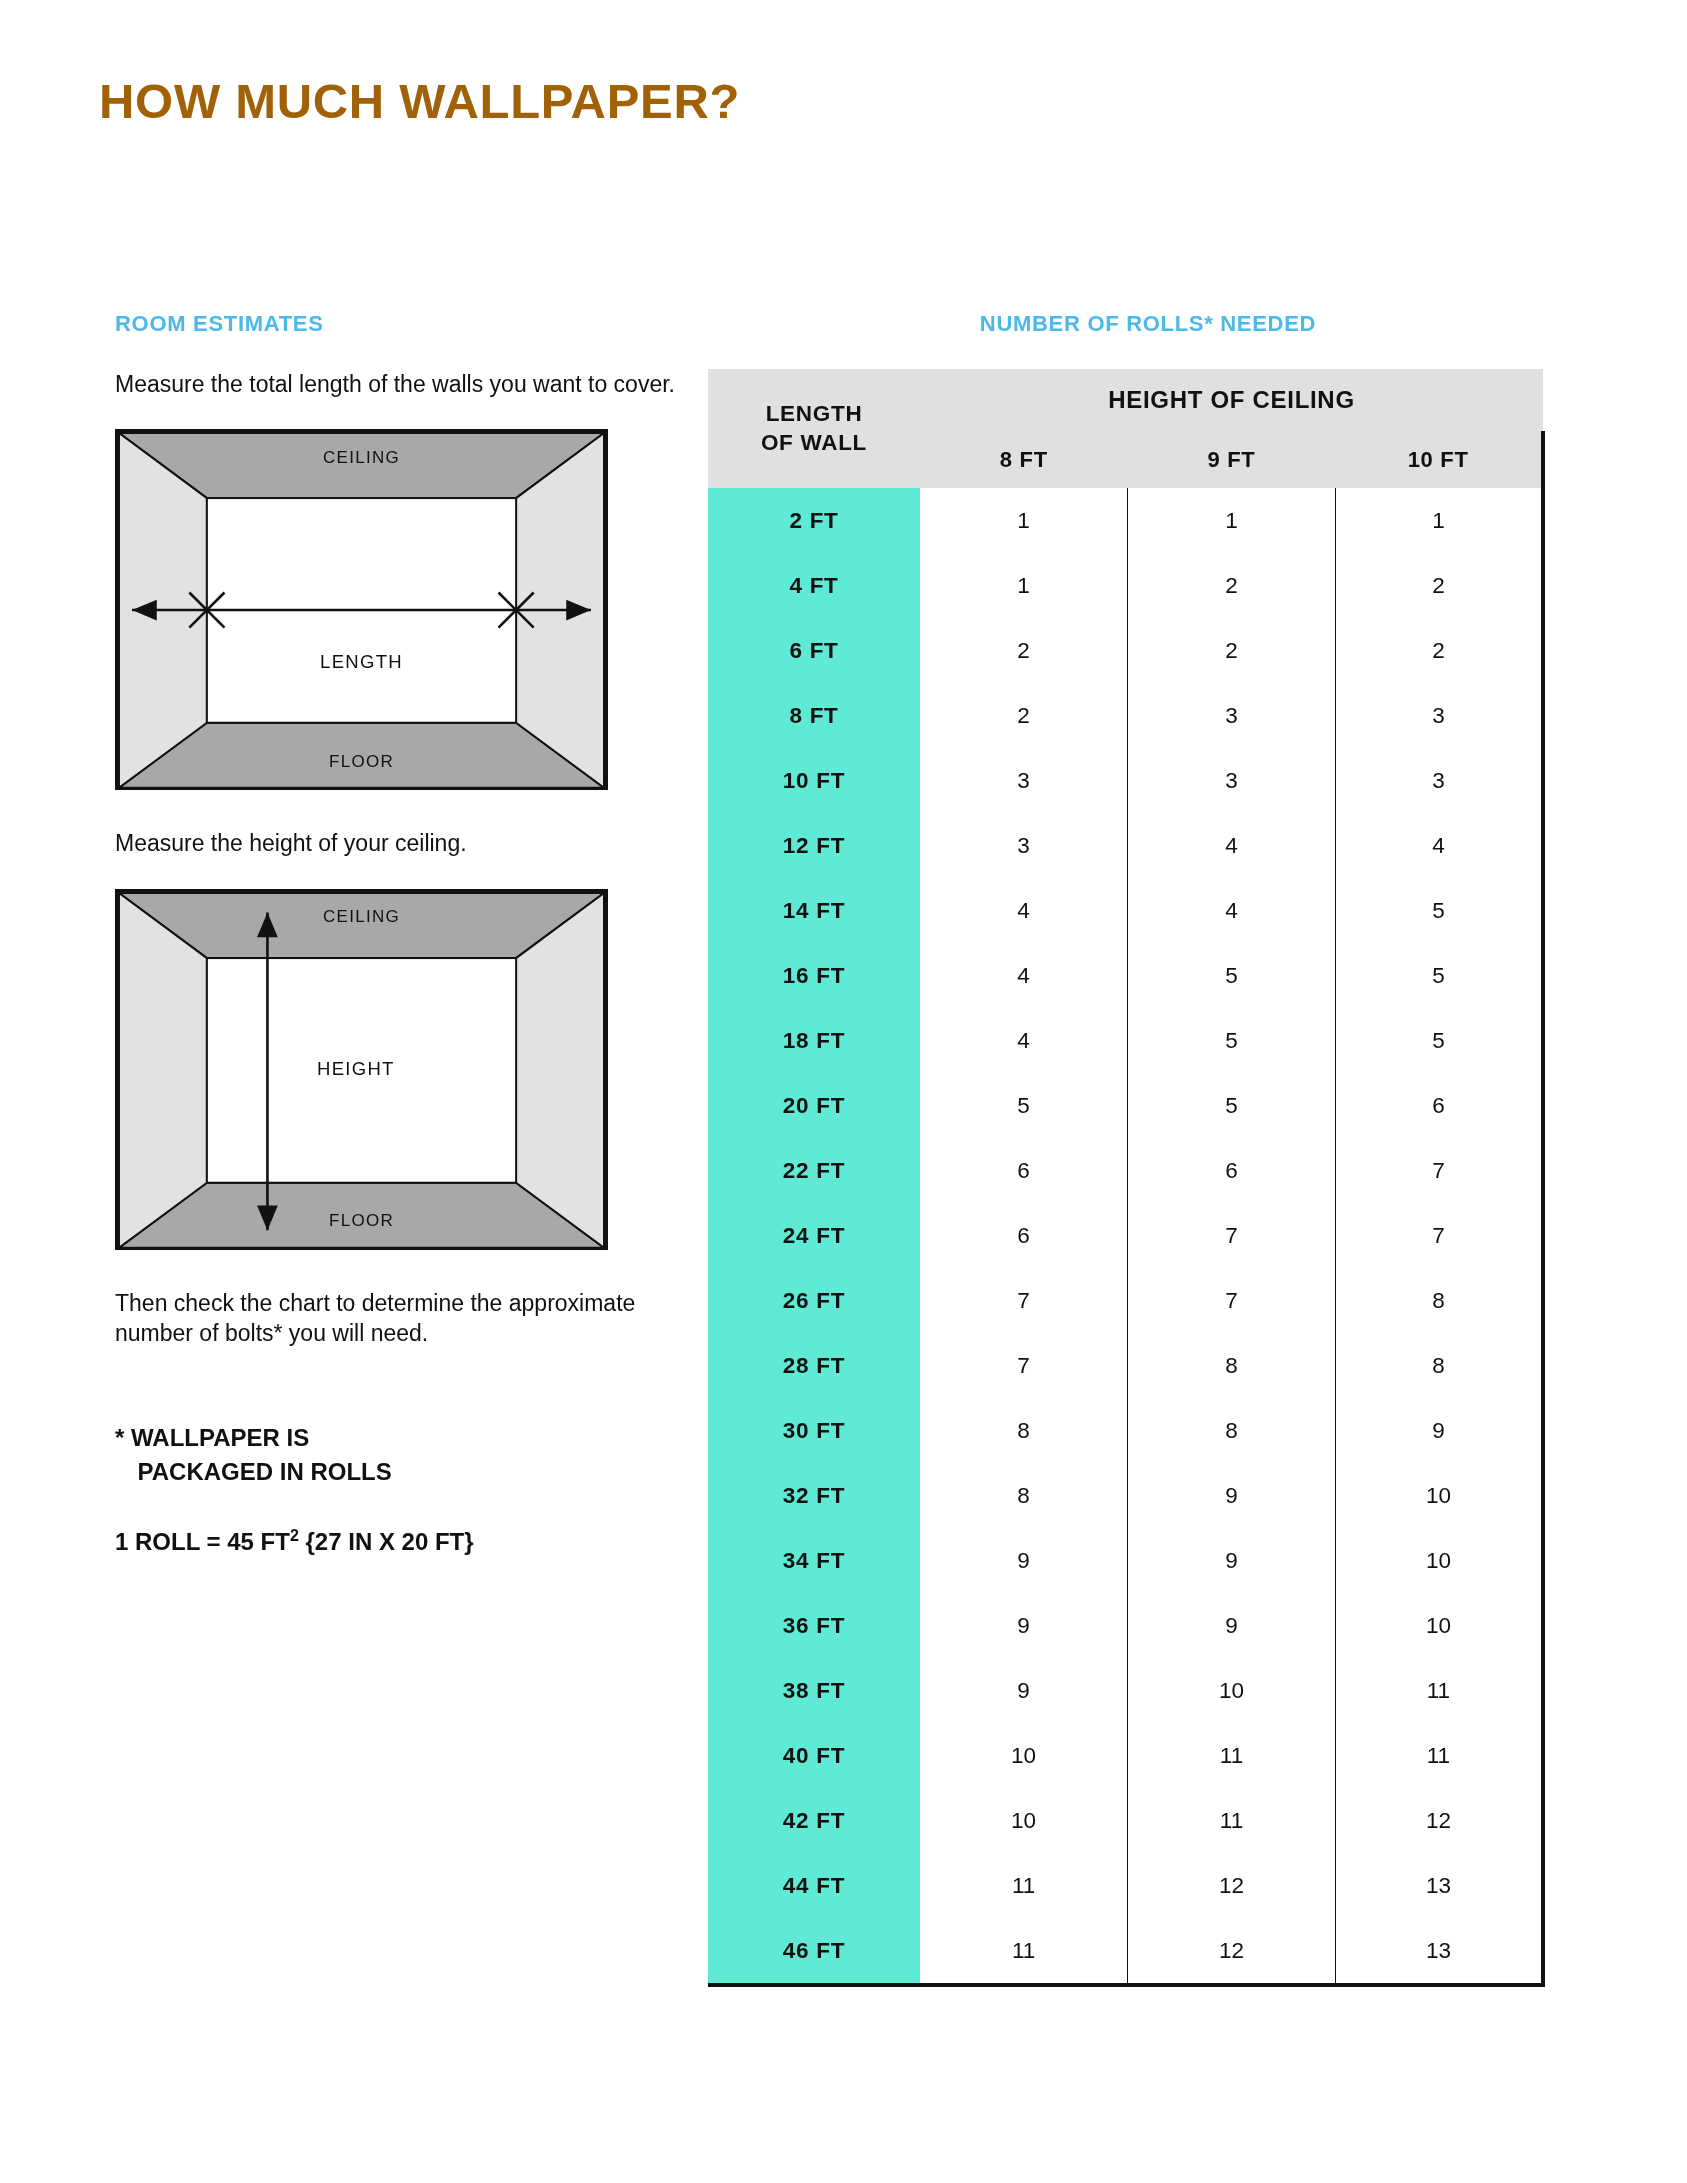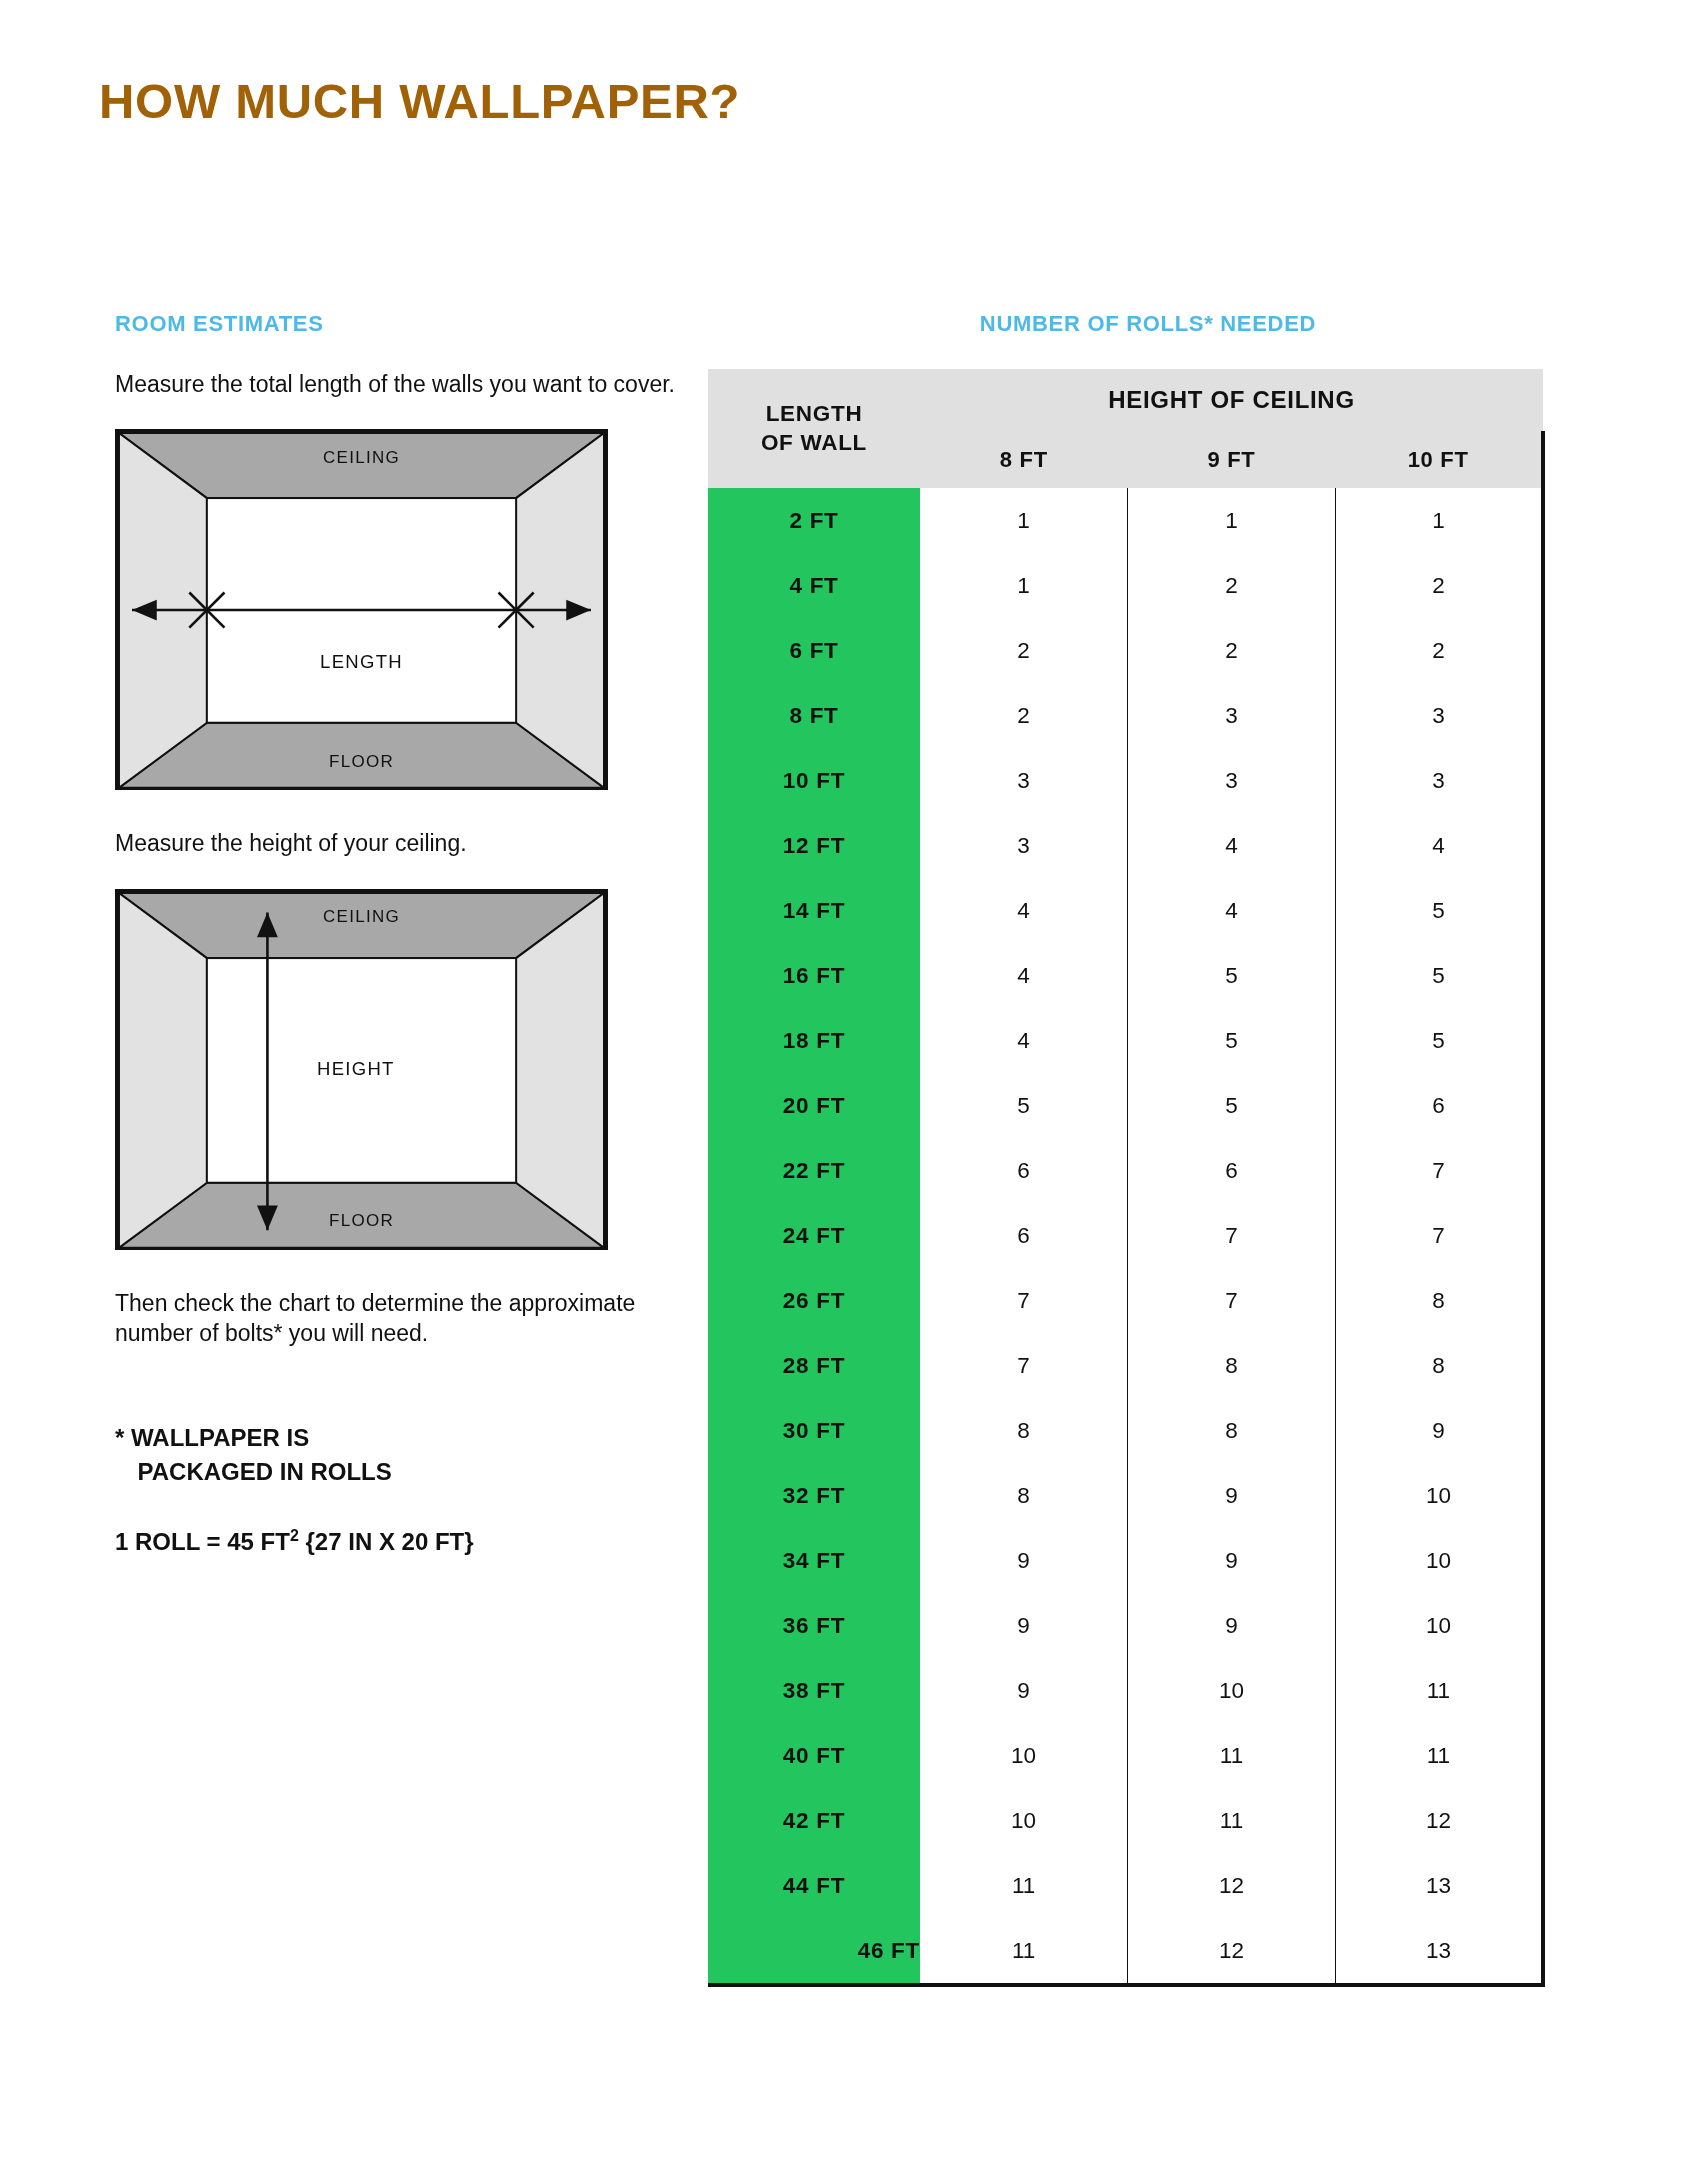--- a/index.html
+++ b/index.html
@@ -164,41 +164,41 @@
     background: #e0e0e0;
     font-size: 22px;
     font-weight: bold;
     letter-spacing: 0.7px;
     text-align: center;
     height: 57px;
     border-bottom: 4.6px solid #111;
   }
   .th-sub.last { border-right: 4.6px solid #111; }
   td.rowlabel {
-    background: #22c55e;
+    background: #5eead4;
     font-size: 22.5px;
     font-weight: bold;
     letter-spacing: 0.7px;
     text-align: center;
     height: 65px;
     border-right: 4.6px solid #111;
     border-left: 4.6px solid #111;
     border-bottom: 1.3px solid #9a9a9a;
   }
   td.val {
     font-size: 22.5px;
     text-align: center;
     height: 65px;
     border-bottom: 1.3px solid #111;
   }
   td.val.c1 { border-right: 1.3px solid #111; }
   td.val.c2 { border-right: 1.3px solid #111; }
   td.val.c3 { border-right: 4.6px solid #111; }
   tr.last td.val { border-bottom: 4.6px solid #111; }
-  tr.last td.rowlabel { border-bottom: 4.6px solid #111; text-align: right; }
+  tr.last td.rowlabel { border-bottom: 4.6px solid #111; }
 </style>
 </head>
 <body>
 
 <div class="page">
 
   <div class="title">HOW MUCH WALLPAPER?</div>
 
   <div class="left-col">
 

